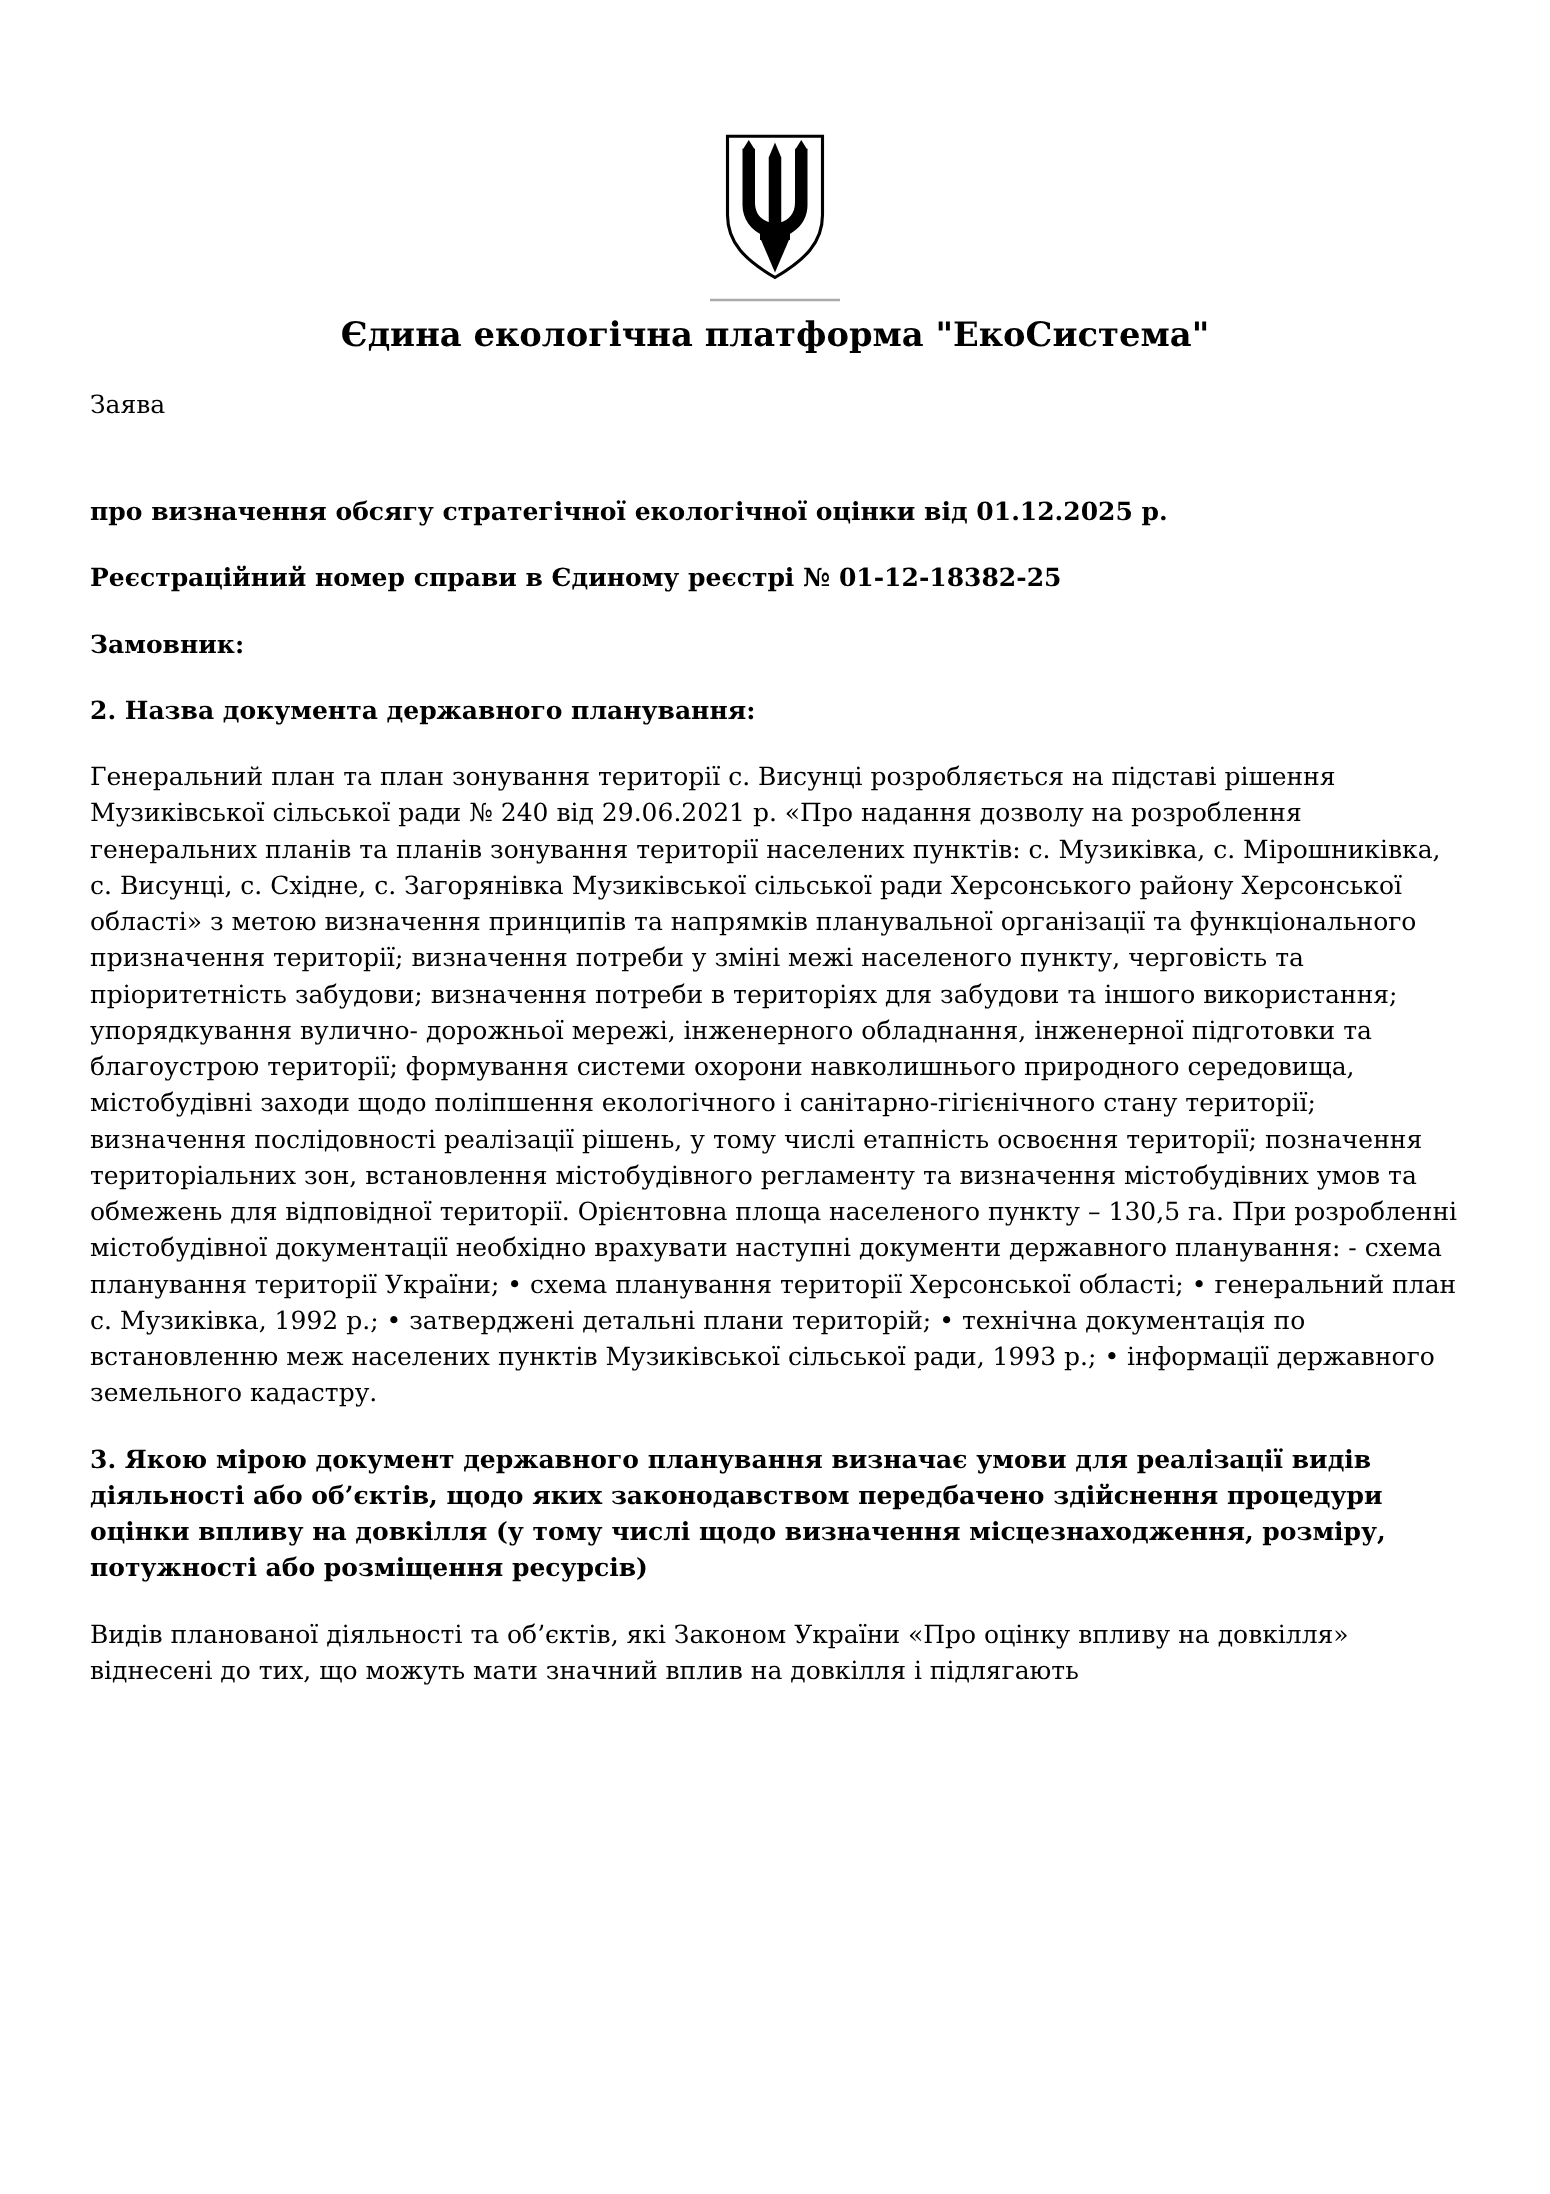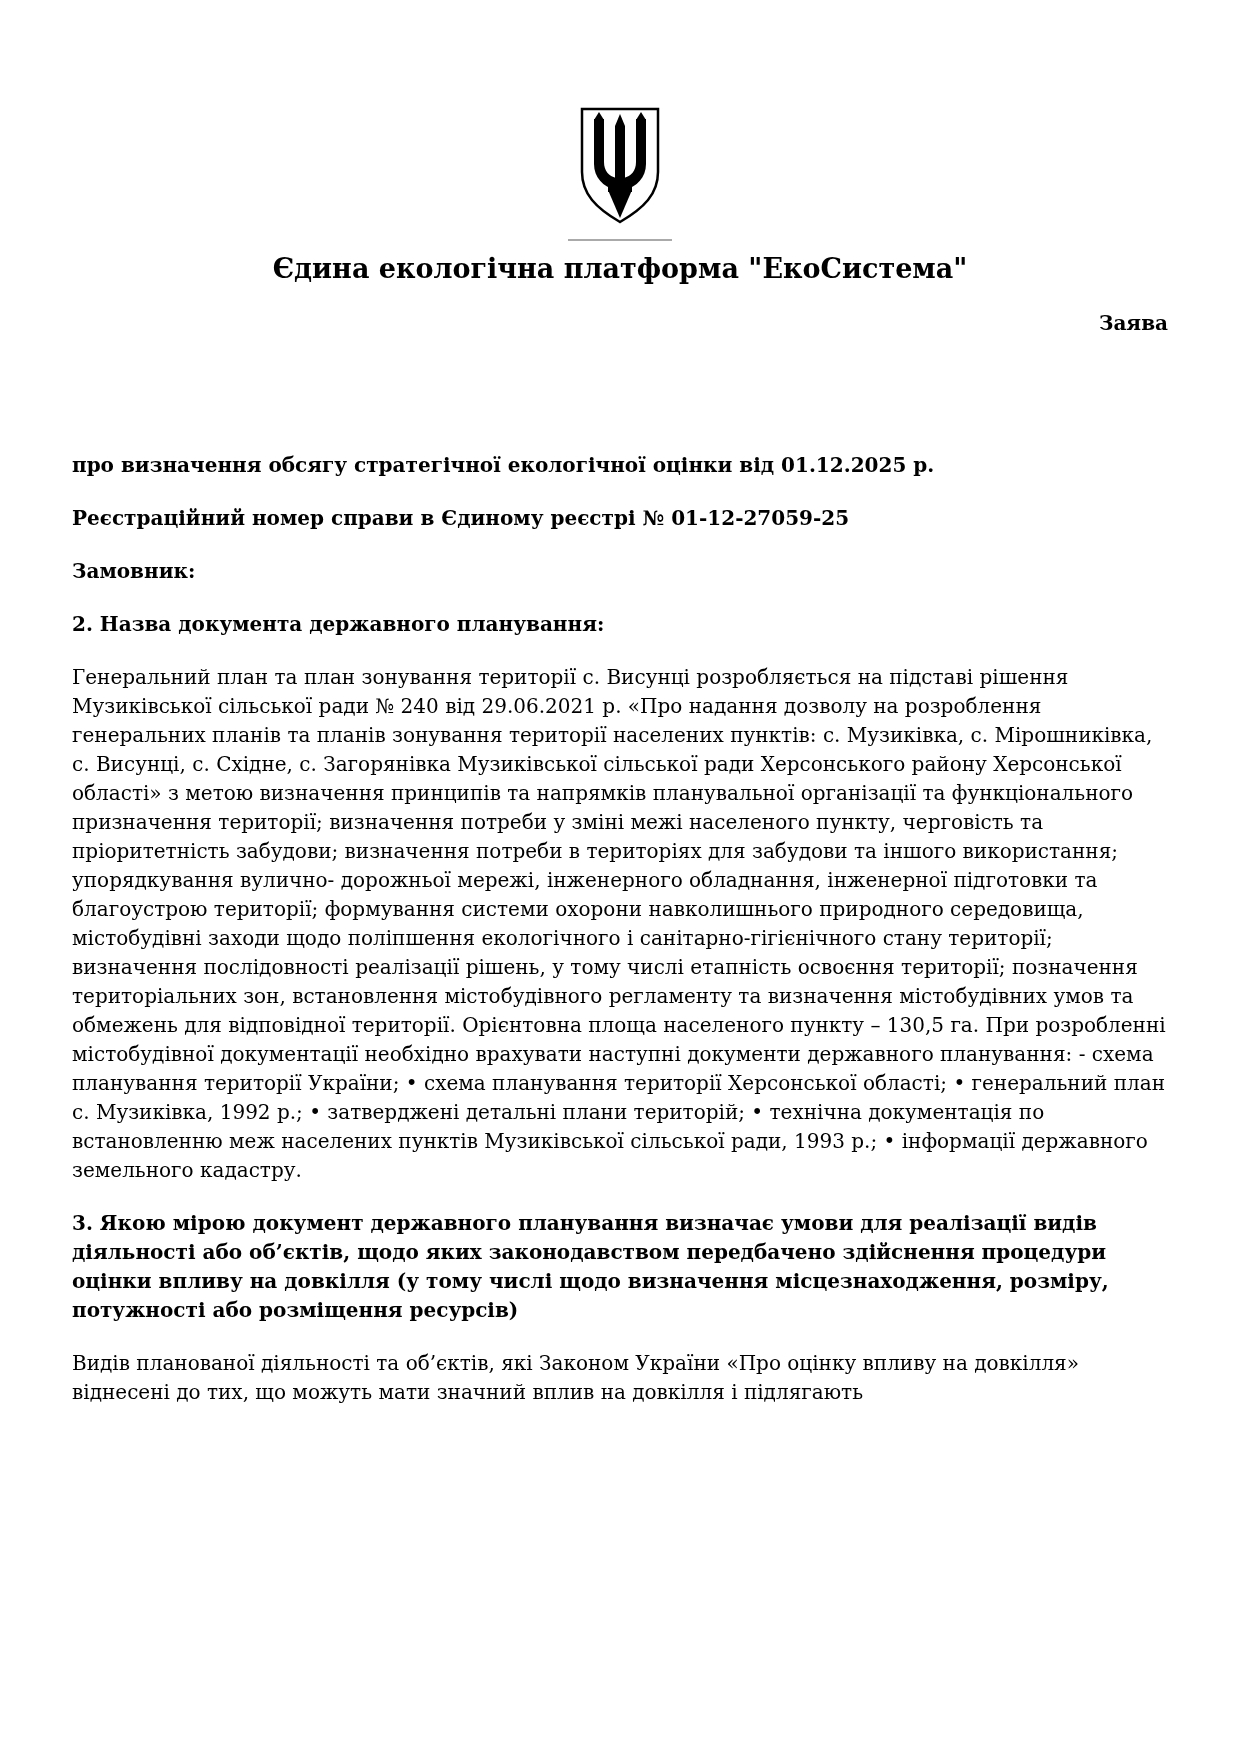--- a/index.html
+++ b/index.html
@@ -30,32 +30,32 @@
   }
   .doc-title {
     margin: 12px 0 0 0;
     text-align: center;
     font-size: 27px;
     line-height: 32px;
     font-weight: bold;
   }
   .doc-subtitle {
     margin: 26px 0 0 0;
-    text-align: right;
+    text-align: left;
     font-size: 20px;
     line-height: 24px;
-    font-weight: bold;
+    font-weight: normal;
   }
   .content {
     font-size: 20px;
     line-height: 29px;
     text-align: left;
   }
   .content p { margin: 24px 0 0 0; }
-  .content p.first { margin-top: 116px; }
+  .content p.first { margin-top: 60px; }
   .content p.b { font-weight: bold; }
 </style>
 </head>
 <body>
 
 <div class="page">
 
   <div class="crest-wrap">
     <svg width="84" height="120" viewBox="0 0 84 120" aria-hidden="true">
       <path d="M4 3 H80 V66 C80 88 66 102 42 116 C18 102 4 88 4 66 Z" fill="none" stroke="#000000" stroke-width="2.5"></path>
@@ -73,21 +73,21 @@
   </div>
 
   <h1 class="doc-title">Єдина екологічна платформа "ЕкоСистема"</h1>
 
   <h2 class="doc-subtitle">Заява</h2>
 
   <div class="content">
 
     <p class="b first">про визначення обсягу стратегічної екологічної оцінки від 01.12.2025 р.</p>
 
-    <p class="b">Реєстраційний номер справи в Єдиному реєстрі № 01-12-27059-25</p>
+    <p class="b">Реєстраційний номер справи в Єдиному реєстрі № 01-12-18382-25</p>
 
     <p class="b">Замовник:</p>
 
 
     <p class="b">2. Назва документа державного планування:</p>
 
 
 
     <p>Генеральний план та план зонування території с. Висунці розробляється на підставі рішення Музиківської сільської ради № 240 від 29.06.2021 р. «Про надання дозволу на розроблення генеральних планів та планів зонування території населених пунктів: с. Музиківка, с. Мірошниківка, с. Висунці, с. Східне, с. Загорянівка Музиківської сільської ради Херсонського району Херсонської області» з метою визначення принципів та напрямків планувальної організації та функціонального призначення території; визначення потреби у зміні межі населеного пункту, черговість та пріоритетність забудови; визначення потреби в територіях для забудови та іншого використання; упорядкування вулично- дорожньої мережі, інженерного обладнання, інженерної підготовки та благоустрою території; формування системи охорони навколишнього природного середовища, містобудівні заходи щодо поліпшення екологічного і санітарно-гігієнічного стану території; визначення послідовності реалізації рішень, у тому числі етапність освоєння території; позначення територіальних зон, встановлення містобудівного регламенту та визначення містобудівних умов та обмежень для відповідної території. Орієнтовна площа населеного пункту – 130,5 га. При розробленні містобудівної документації необхідно врахувати наступні документи державного планування: - схема планування території України; • схема планування території Херсонської області; • генеральний план с. Музиківка, 1992 р.; • затверджені детальні плани територій; • технічна документація по встановленню меж населених пунктів Музиківської сільської ради, 1993 р.; • інформації державного земельного кадастру.</p>
 

